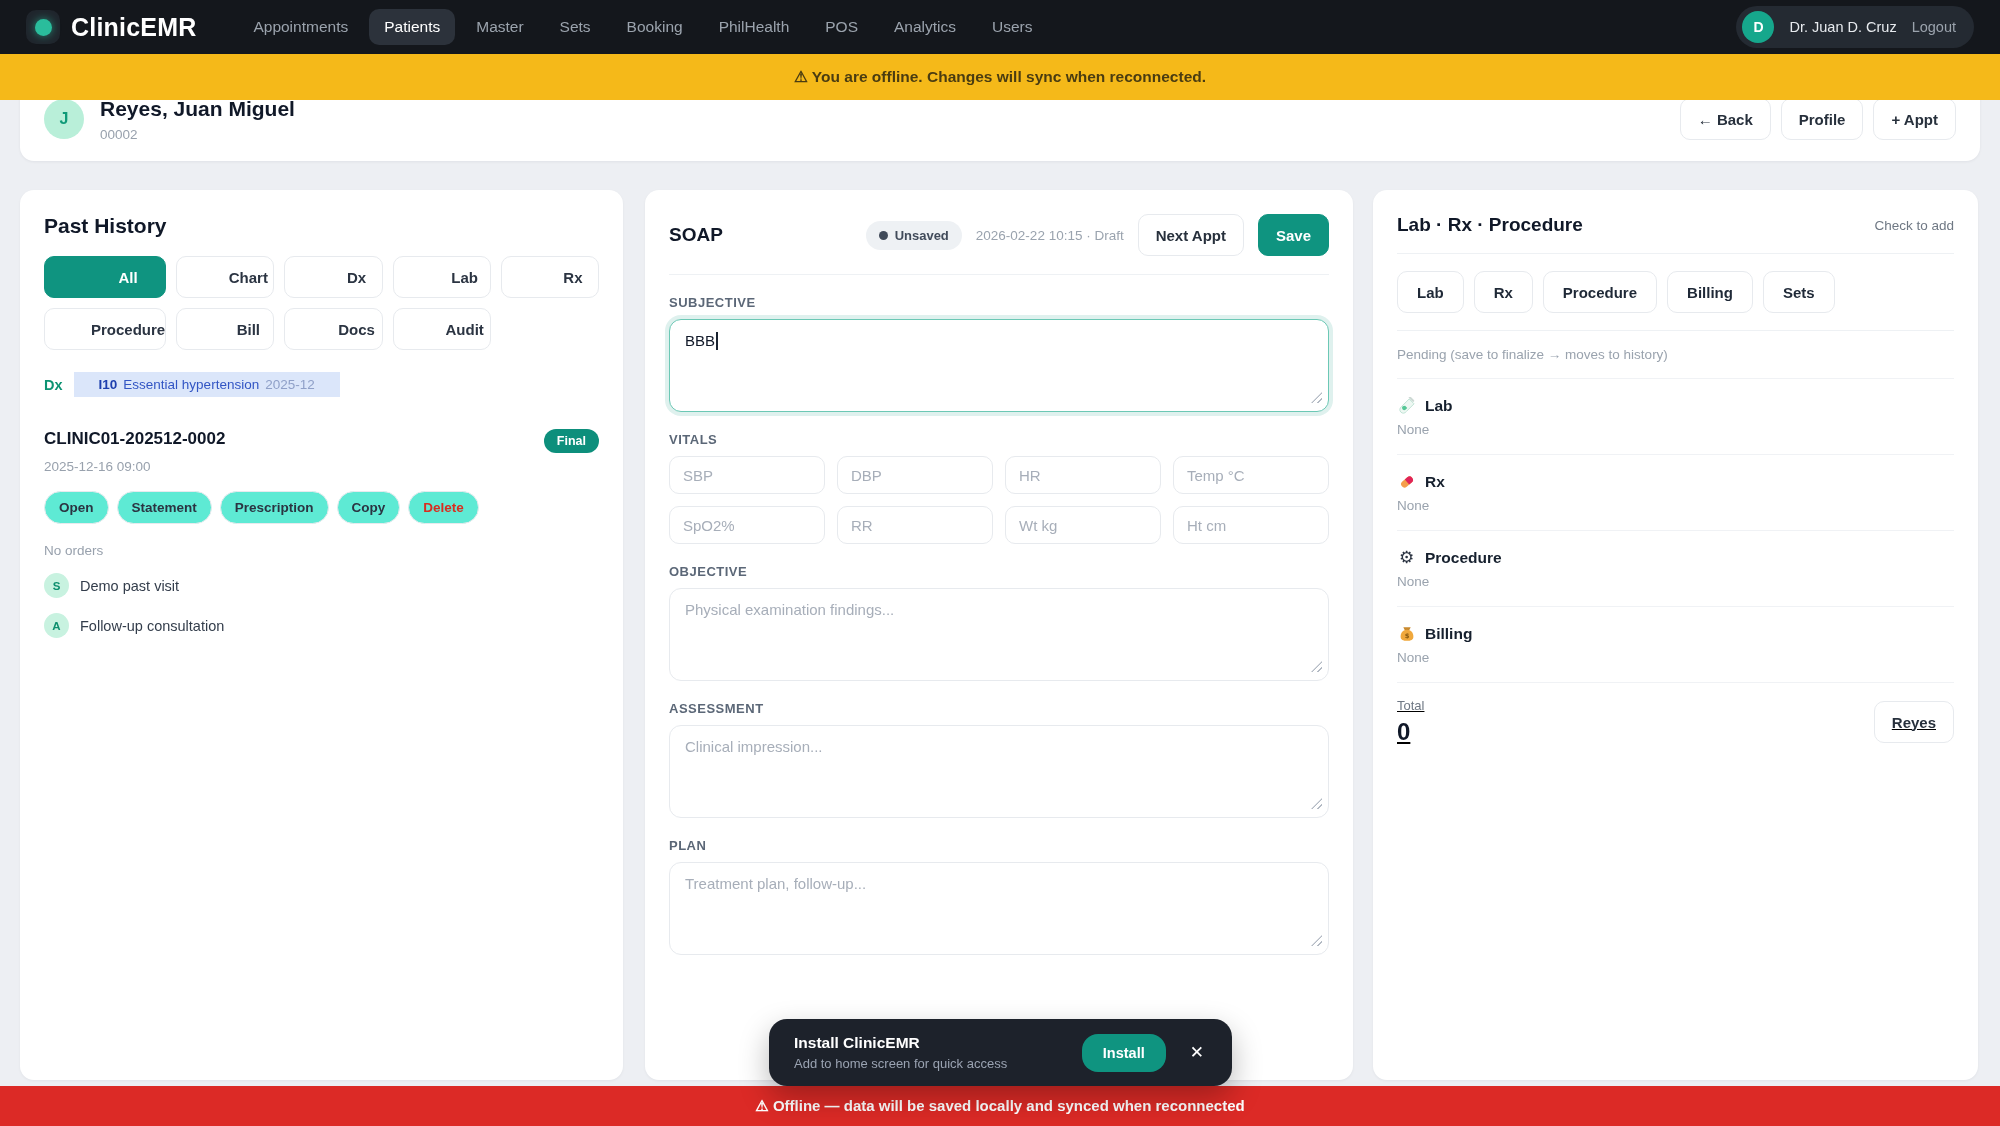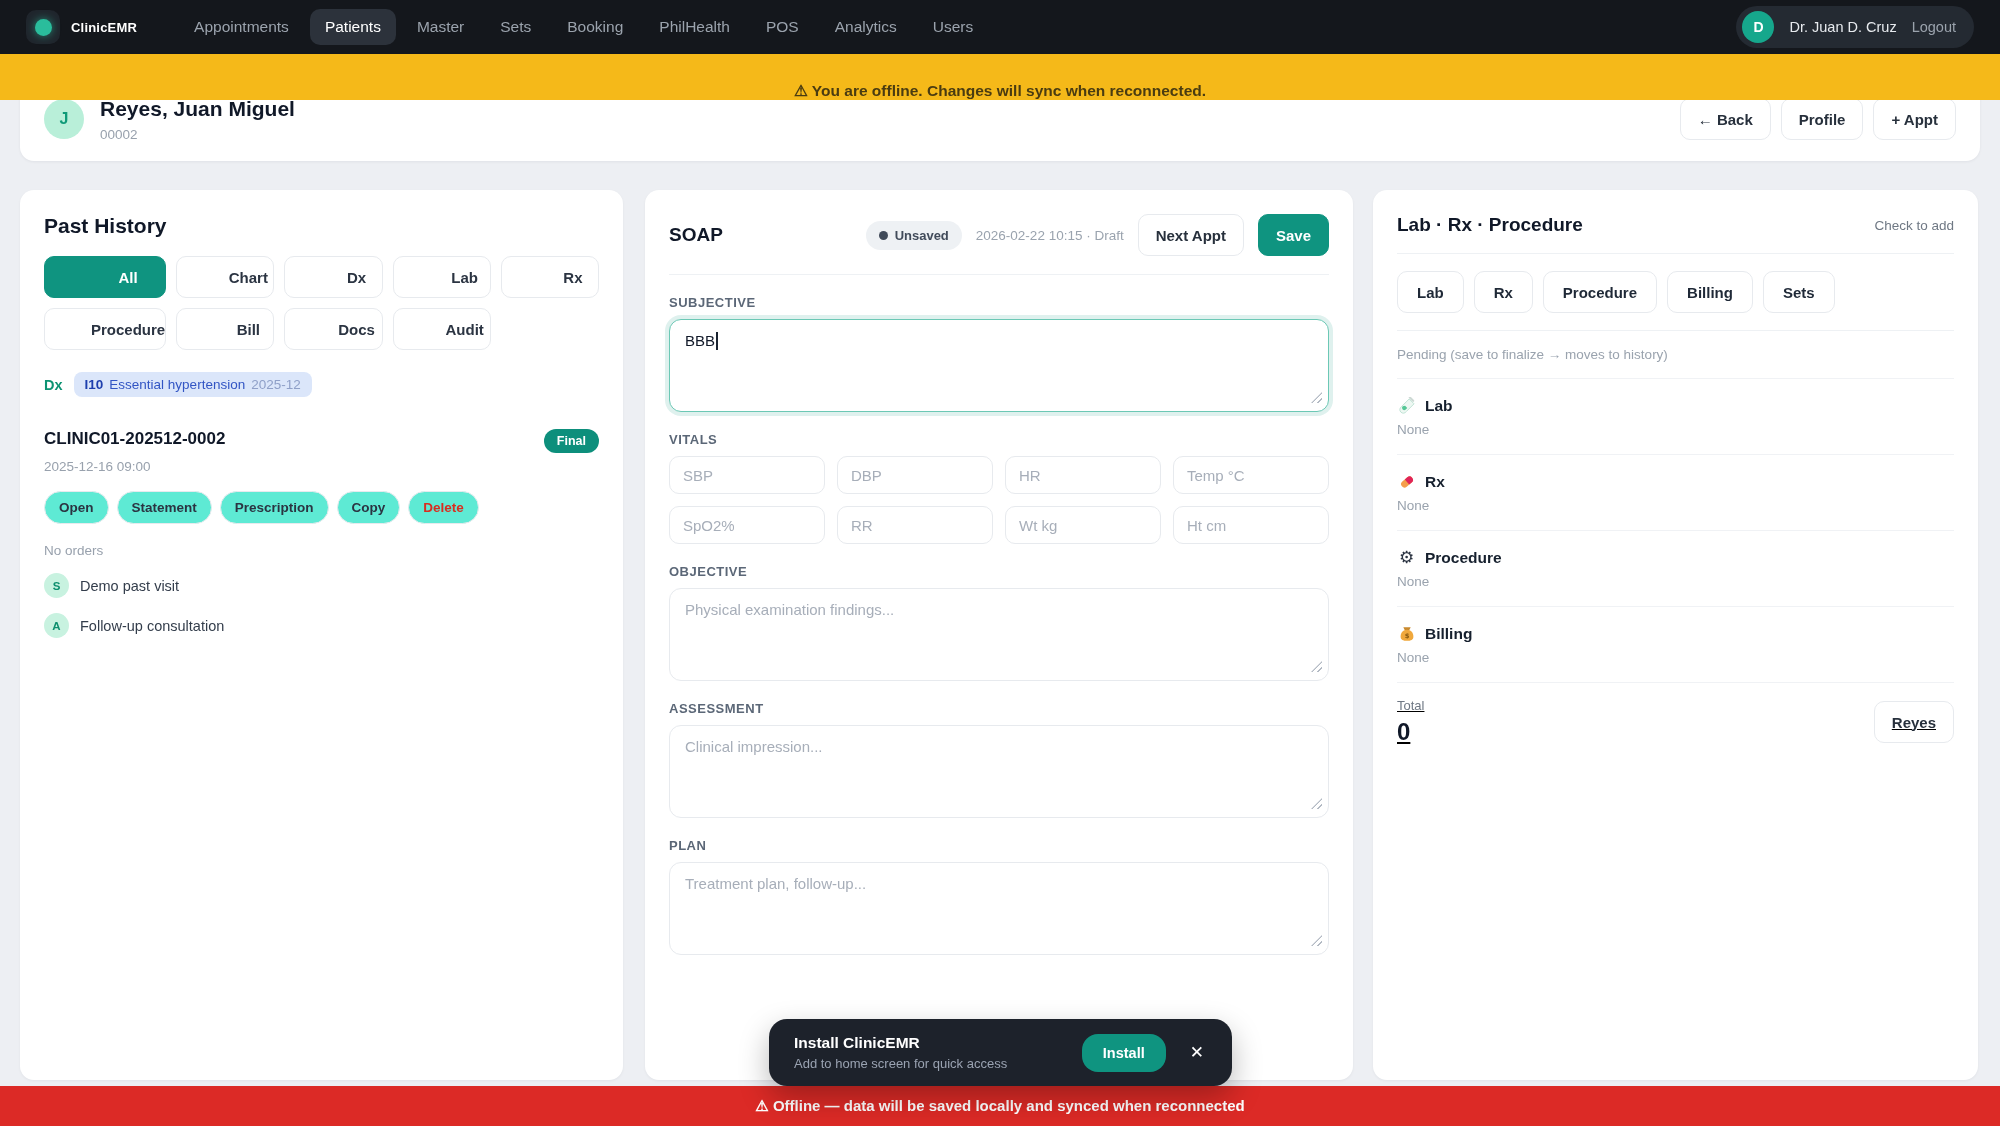--- a/index.html
+++ b/index.html
@@ -8,34 +8,34 @@
   .page { position:relative; width:2000px; height:1126px; background:#edeff3; overflow:hidden; }
 
   
   .topnav { position:absolute; top:0; left:0; right:0; height:54px; background:#14171c;
             display:flex; align-items:center; padding:0 26px; z-index:5; }
   .brand { display:flex; align-items:center; gap:11px; margin-right:42px; cursor:pointer; }
   .brand-badge { width:34px; height:34px; border-radius:10px; background:#20262d;
                  display:flex; align-items:center; justify-content:center; }
   .brand-dot { width:17px; height:17px; border-radius:50%; background:#2abd9c;
                box-shadow:0 0 8px rgba(42,189,156,.65); }
-  .brand-name { color:#ffffff; font-size:13px; font-weight:800; letter-spacing:.2px; }
+  .brand-name { color:#ffffff; font-size:25px; font-weight:800; letter-spacing:.2px; }
   .nav-items { display:flex; align-items:center; gap:6px; }
   .nav-item { color:#9ba3ad; font-size:15.5px; padding:9px 15px; border-radius:10px; cursor:pointer; }
   .nav-item.active { background:#2c323b; color:#ffffff; }
   .nav-right { margin-left:auto; display:flex; align-items:center; gap:15px;
                background:#242a32; border-radius:999px; padding:5px 18px 5px 6px; cursor:pointer; }
   .user-avatar { width:32px; height:32px; border-radius:50%; background:#16a78c; color:#fff;
                  font-weight:700; font-size:14px; display:flex; align-items:center; justify-content:center; }
   .user-name { color:#e7eaee; font-size:14.5px; }
   .logout { color:#9ba3ad; font-size:14.5px; cursor:pointer; }
 
   
   .offline-banner { position:absolute; top:54px; left:0; right:0; height:46px; background:#f5b919;
-                    z-index:3; display:flex; align-items:flex-end; justify-content:center;
+                    z-index:3; display:flex; align-items:center; justify-content:center;
                     color:#4a3c11; font-size:15.5px; font-weight:600; }
 
   
   .patient-card { position:absolute; top:77px; left:20px; right:20px; height:84px; background:#fff;
                   border-radius:14px; z-index:1; box-shadow:0 1px 3px rgba(16,24,40,.06);
                   display:flex; align-items:center; padding:0 24px; }
   .patient-avatar { width:40px; height:40px; border-radius:50%; background:#b9efd9; color:#0f9a78;
                     font-weight:700; font-size:16px; display:flex; align-items:center;
                     justify-content:center; margin-right:16px; flex:0 0 auto; }
   .patient-name { font-size:21px; font-weight:800; color:#101828; }
@@ -57,21 +57,21 @@
   .divider { height:1px; background:#eef1f4; }
 
   
   .ph-title { font-size:21px; font-weight:800; color:#101828; }
   .filter-grid { display:grid; grid-template-columns:repeat(5,1fr); gap:10px; margin-top:18px; }
   .chip { height:42px; border:1px solid #e7eaee; border-radius:10px; background:#fff; font-size:15px;
           font-weight:600; color:#2b3442; display:flex; align-items:center; justify-content:center; cursor:pointer;padding-left:46px; }
   .chip.active { background:#0f9480; border-color:#0f9480; color:#fff; font-weight:700; }
   .dx-row { margin-top:22px; display:flex; align-items:center; gap:11px; }
   .dx-label { color:#0d9373; font-weight:700; font-size:14.5px; }
-  .dx-pill { background:#dbe6fa; border-radius:8px; padding:5px 11px; font-size:13.5px;
+  .dx-pill { background:#dbe6fa; border-radius:0; padding:5px 25px; font-size:13.5px;
              display:inline-flex; gap:6px; align-items:baseline; }
   .dx-code { color:#1e3fae; font-weight:700; }
   .dx-name { color:#3255c4; }
   .dx-date { color:#8fa0c8; }
   .visit { margin-top:32px; }
   .visit-head { display:flex; align-items:flex-start; justify-content:space-between; }
   .visit-id { font-size:17px; font-weight:800; color:#101828; }
   .badge-final { background:#0d8f7c; color:#fff; font-size:12.5px; font-weight:700;
                  padding:5px 13px; border-radius:999px; }
   .visit-date { color:#98a1ad; font-size:13.5px; margin-top:6px; }

